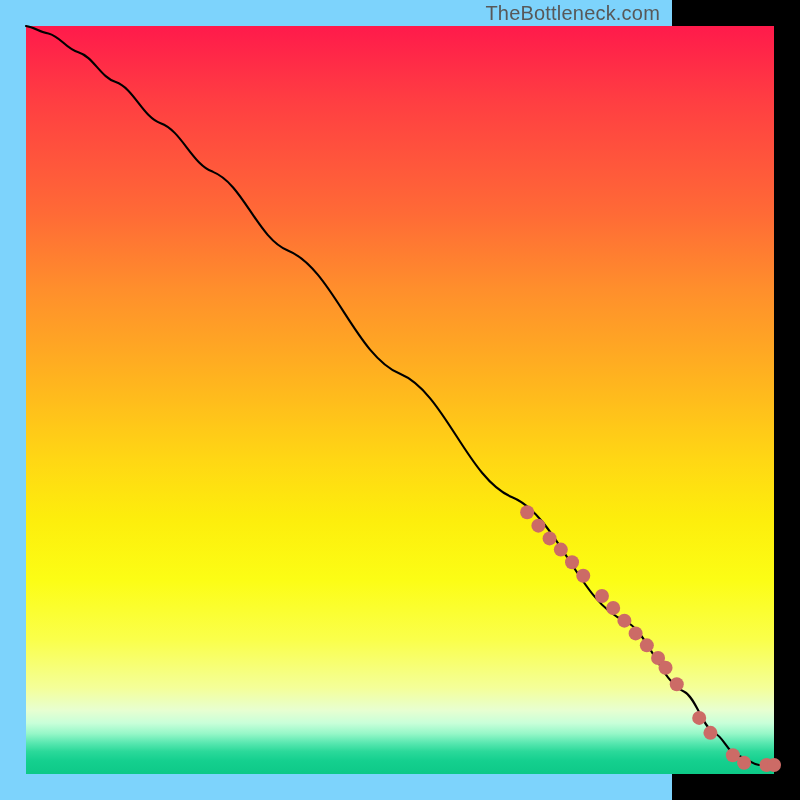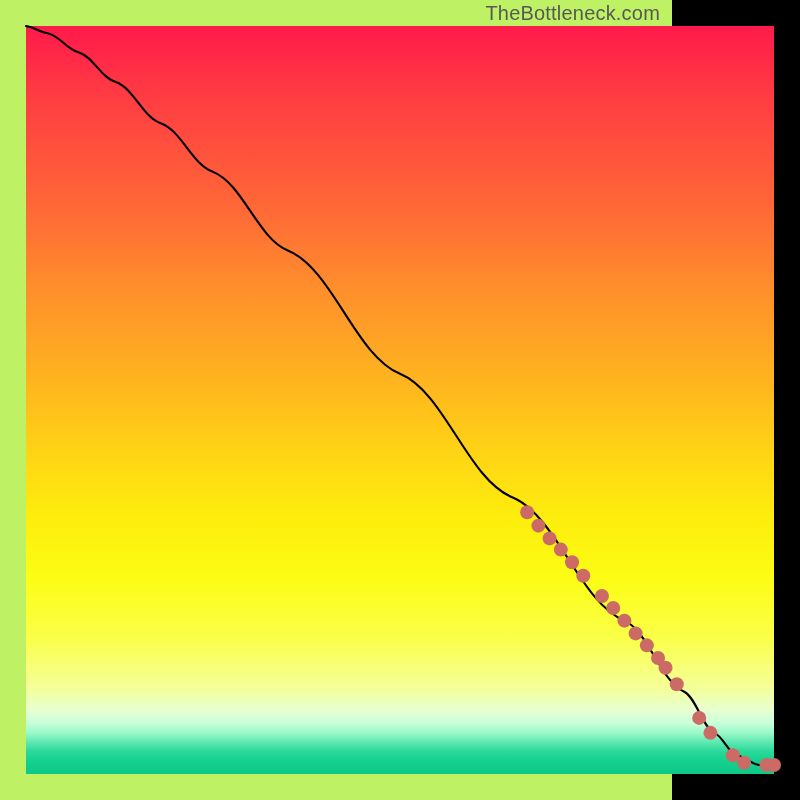--- a/index.html
+++ b/index.html
@@ -1,21 +1,21 @@
 <!DOCTYPE html>
 <html><head>
 <meta charset="utf-8">
 <style>
   * { margin: 0; padding: 0; box-sizing: border-box; }
   html, body { width: 800px; height: 800px; overflow: hidden; background: #000; }
   .frame {
     position: absolute;
     left: 0; top: 0;
     width: 672px; height: 800px;
-    background: #bef264;
+    background: #7dd3fc;
   }
   .attribution {
     position: absolute;
     top: 2px;
     right: 12px;
     font-family: Arial, Helvetica, sans-serif;
     font-size: 20px;
     font-weight: 500;
     color: #585858;
     letter-spacing: 0.2px;

